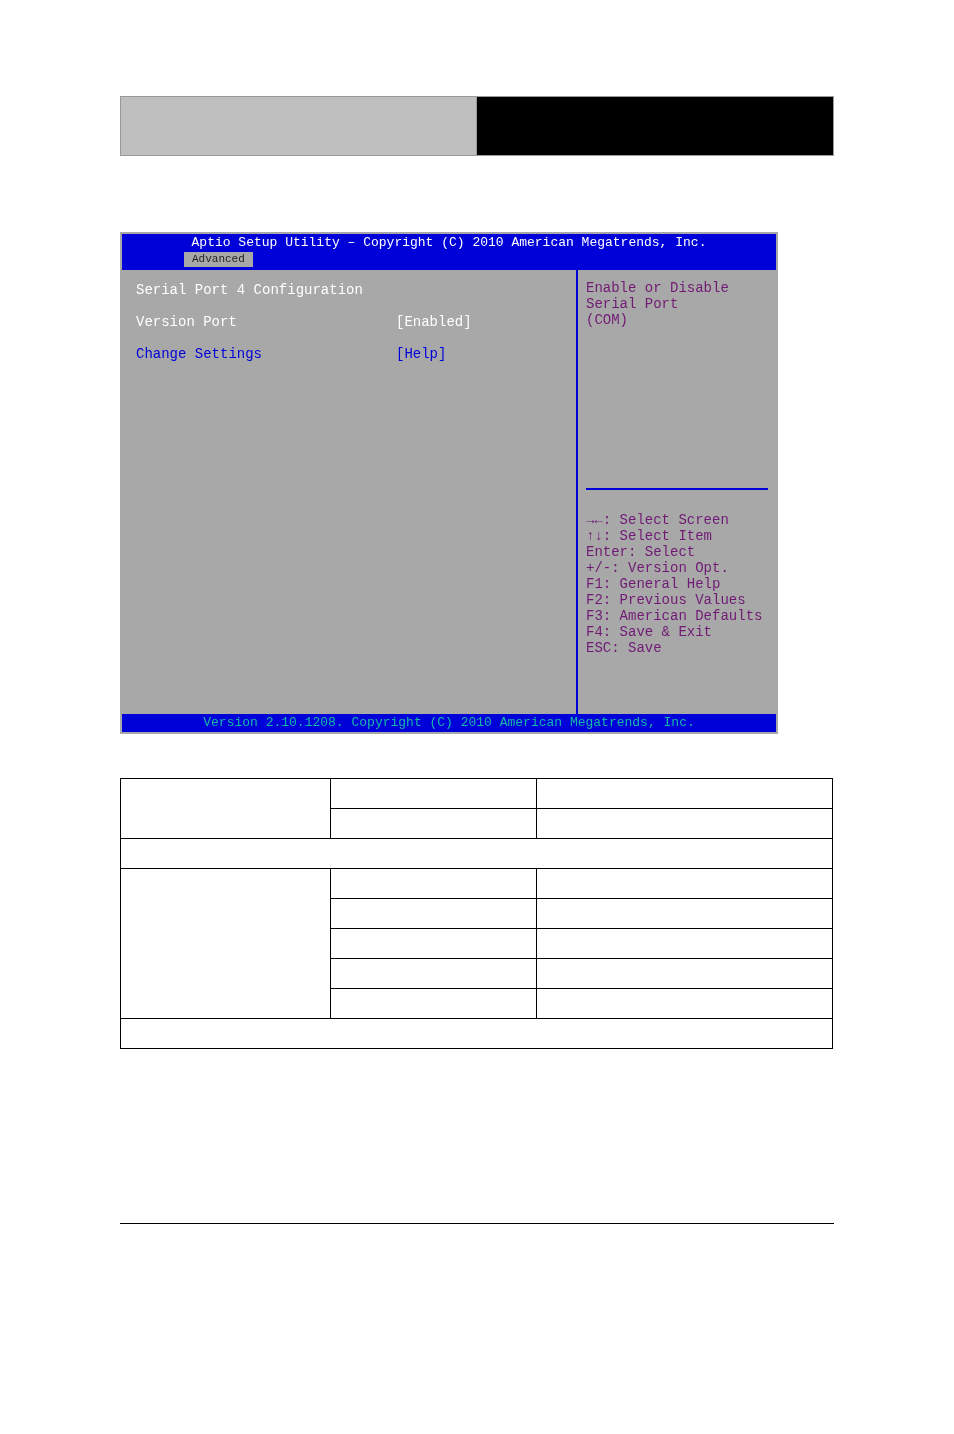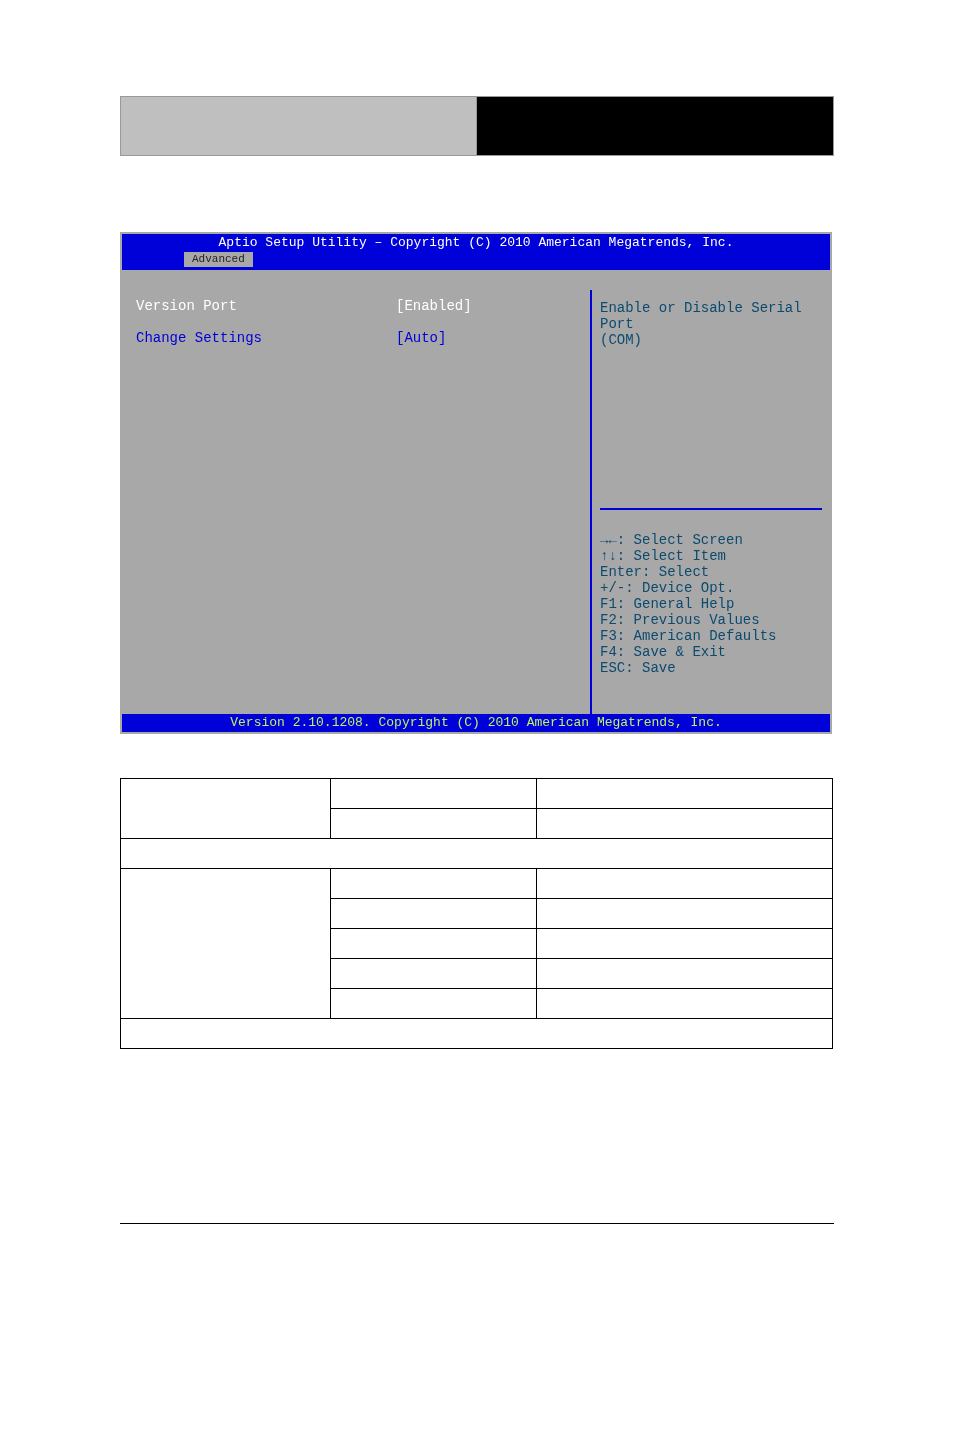--- a/index.html
+++ b/index.html
@@ -22,21 +22,21 @@
     width: 50%;
     background: #bfbfbf;
     border-right: 1px solid #999;
   }
   .header-right {
     width: 50%;
     background: #000000;
   }
   .bios-screenshot {
     margin-top: 76px;
-    width: 712px;
+    width: 658px;
     border: 2px solid #a8a8a8;
     font-family: "Courier New", monospace;
     font-size: 14px;
     line-height: 1.15;
   }
   .bios-titlebar {
     background: #0000d8;
     color: #ffffff;
     text-align: center;
     padding: 2px 0 0 0;
@@ -65,43 +65,42 @@
   .bios-left {
     flex: 1;
     padding: 12px 0 0 14px;
     color: #ffffff;
     position: relative;
   }
   .bios-right {
     width: 240px;
     border-left: 2px solid #0000d8;
     padding: 10px 8px 10px 8px;
-    color: #0c4a6e;
-    position: relative;
-    margin-top: 20px;
+    color: #701a75;
+    position: relative;
   }
   .bios-row {
     display: flex;
     height: 16px;
   }
   .bios-setting-label { width: 260px; }
   .bios-setting-value { width: 180px; }
   .bios-blue-text { color: #0000d8; }
   .bios-white-text { color: #ffffff; }
   .bios-right-divider {
     border-top: 2px solid #0000d8;
     margin: 8px 0 8px 0;
   }
   .bios-right-help {
     margin-top: 160px;
   }
   .bios-right-help div { height: 16px; }
   .bios-footer {
     background: #0000d8;
-    color: #bef264;
+    color: #14b8a6;
     text-align: center;
     padding: 2px 0;
     height: 18px;
     font-size: 13px;
   }
   .settings-table {
     margin-top: 44px;
     width: 712px;
     border-collapse: collapse;
     table-layout: fixed;
@@ -134,40 +133,43 @@
     <div class="header-right"></div>
   </div>
 
   <div class="bios-screenshot">
     <div class="bios-titlebar">Aptio Setup Utility – Copyright (C) 2010 American Megatrends, Inc.</div>
     <div class="bios-tabbar">
       <div class="bios-tab">Advanced</div>
     </div>
     <div class="bios-body">
       <div class="bios-left">
+        <div class="bios-row">
+          <span class="bios-white-text">Serial Port 4 Configuration</span>
+        </div>
         <div style="height:16px"></div>
         <div class="bios-row">
           <span class="bios-setting-label bios-white-text">Version Port</span>
           <span class="bios-setting-value bios-white-text">[Enabled]</span>
         </div>
         <div style="height:16px"></div>
         <div class="bios-row">
           <span class="bios-setting-label bios-blue-text">Change Settings</span>
-          <span class="bios-setting-value bios-blue-text">[Auto]</span>
+          <span class="bios-setting-value bios-blue-text">[Help]</span>
         </div>
       </div>
       <div class="bios-right">
         <div>Enable or Disable Serial Port</div>
         <div>(COM)</div>
         <div class="bios-right-help">
           <div class="bios-right-divider"></div>
           <div>→←: Select Screen</div>
           <div>↑↓: Select Item</div>
           <div>Enter: Select</div>
-          <div>+/-: Device Opt.</div>
+          <div>+/-: Version Opt.</div>
           <div>F1: General Help</div>
           <div>F2: Previous Values</div>
           <div>F3: American Defaults</div>
           <div>F4: Save &amp; Exit</div>
           <div>ESC: Save</div>
         </div>
       </div>
     </div>
     <div class="bios-footer">Version 2.10.1208. Copyright (C) 2010 American Megatrends, Inc.</div>
   </div>

